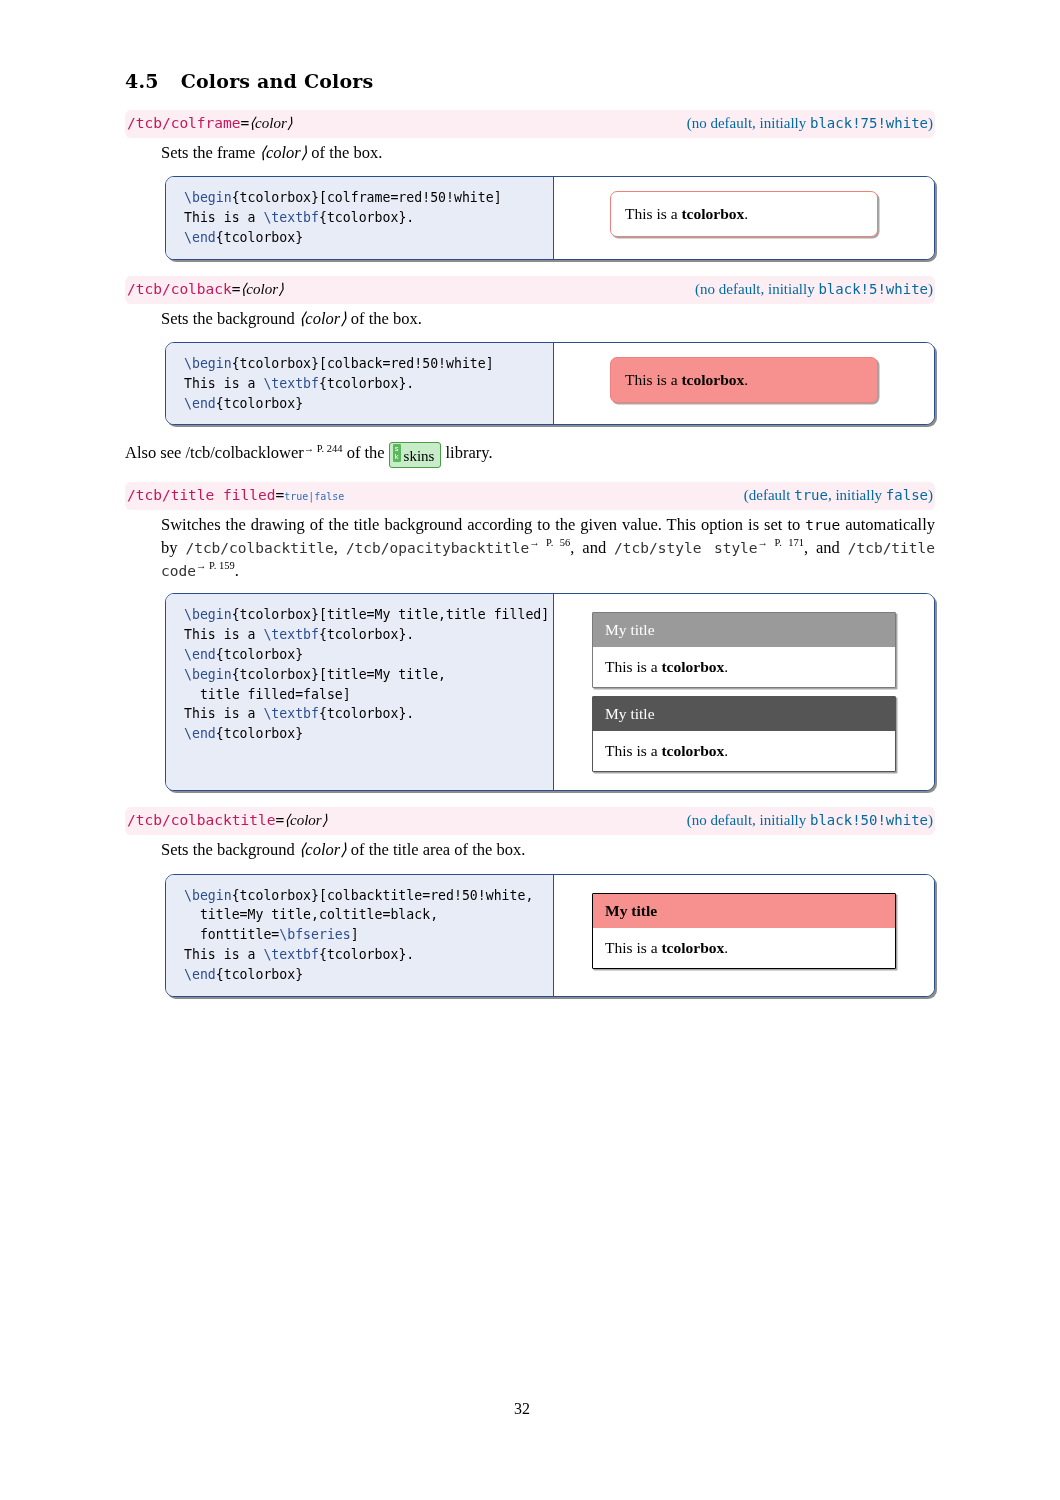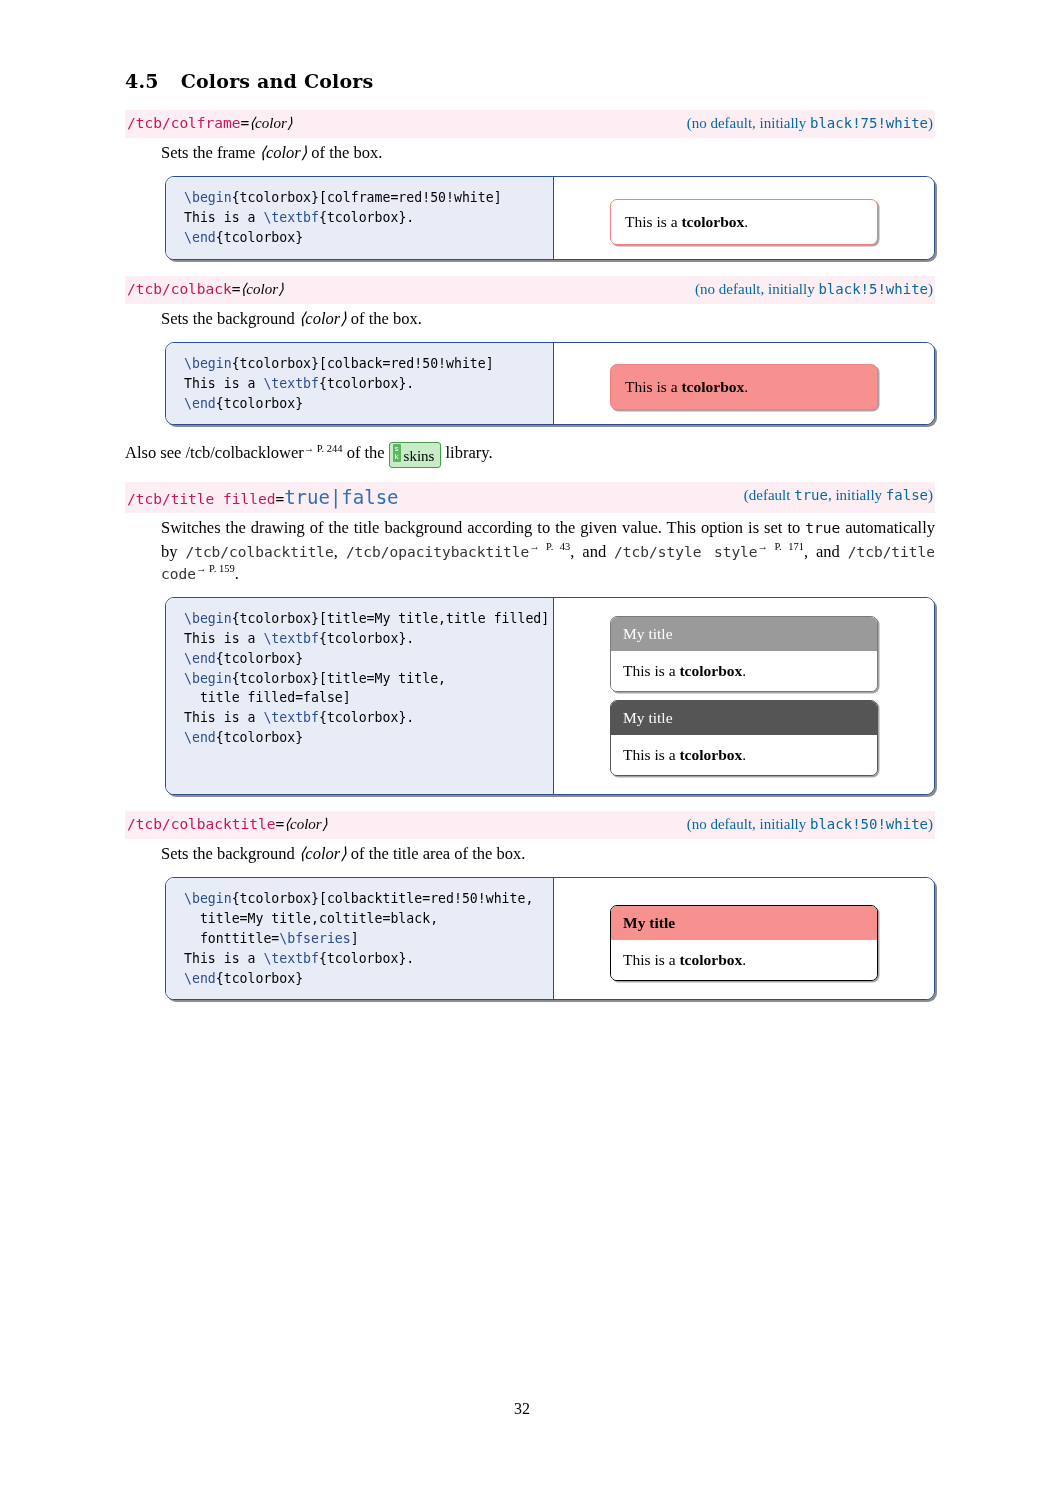--- a/index.html
+++ b/index.html
@@ -38,40 +38,41 @@
 
   
   .keyline {
     position: relative;
     background: #fdeef3;
     padding: 4px 2px 4px 2px;
     margin: 0 0 4px 0;
     font-size: 15px;
     line-height: 1.25;
     min-height: 20px;
+    border-radius: 6px;
   }
   .keyline .keyname {
     font-family: "DejaVu Sans Mono", monospace;
     font-size: 14.5px;
     color: #c2185b;
   }
   .keyline .arg {
     font-family: "Liberation Serif", serif;
     font-style: italic;
     font-size: 15px;
     color: #000;
   }
   .keyline .eq {
     font-family: "DejaVu Sans Mono", monospace;
     font-size: 14.5px;
     color: #000;
   }
   .keyline .optvalue {
     font-family: "DejaVu Sans Mono", monospace;
-    font-size: 19px;
+    font-size: 10px;
     color: #2f6fb5;
   }
   .keyline .defaults {
     position: absolute;
     right: 2px;
     top: 4px;
     font-family: "Liberation Serif", serif;
     font-size: 15px;
     color: #0369a1;
     white-space: nowrap;
@@ -121,21 +122,21 @@
     box-sizing: border-box;
     border-right: 1.4px solid #2a4d8f;
   }
   .example .resultpane {
     flex: 1;
     background: #ffffff;
     padding: 14px 16px;
     box-sizing: border-box;
     display: flex;
     flex-direction: column;
-    justify-content: flex-end;
+    justify-content: flex-start;
     align-items: center;
   }
   .code {
     font-family: "DejaVu Sans Mono", monospace;
     font-size: 13.2px;
     line-height: 1.5;
     white-space: pre;
     color: #000;
   }
   .code .cs { color: #2a4d8f; }
@@ -150,23 +151,23 @@
     padding: 13px 14px;
     font-size: 15.5px;
     box-shadow: 1.5px 1.5px 0 rgba(0,0,0,0.35);
     text-align: left;
   }
   .tcb.redframe { border-color: #f08080; }
   .tcb.redback { border-color: #f08080; background: #f7918f; }
   .tcb b { font-weight: bold; }
 
   .tcb-titled {
-    width: 268px;
+    width: 304px;
     box-sizing: border-box;
-    border-radius: 7px;
+    border-radius: 1px;
     border: 1.6px solid #7a7a7a;
     overflow: hidden;
     box-shadow: 1.5px 1.5px 0 rgba(0,0,0,0.35);
     margin: 4px 0;
     background: #fff;
   }
   .tcb-titled .ttl {
     padding: 8px 12px;
     font-size: 15.5px;
     color: #ffffff;
@@ -273,21 +274,21 @@
     <div class="libref">
       <span>Also see </span><span class="pathref">/tcb/colbacklower</span><span class="pref">→ P. 244</span><span> of the </span><span class="libbadge"><span class="mark"><span>s</span><span>k</span></span><span>skins</span></span><span> library.</span>
     </div>
 
     <div class="keyline">
       <span class="keyname">/tcb/title filled</span><span class="eq">=</span><span class="optvalue">true|false</span>
       <span class="defaults"><span>(default </span><span class="mono">true</span><span>, initially </span><span class="mono">false</span><span>)</span></span>
     </div>
     <div class="desc">
       <span>Switches the drawing of the title background according to the given value.  This option</span>
-      <span>is set to </span><span class="mono">true</span><span> automatically by </span><span class="pathref">/tcb/colbacktitle</span><span>, </span><span class="pathref">/tcb/opacitybacktitle</span><span class="pref">→ P. 43</span><span>, and</span>
+      <span>is set to </span><span class="mono">true</span><span> automatically by </span><span class="pathref">/tcb/colbacktitle</span><span>, </span><span class="pathref">/tcb/opacitybacktitle</span><span class="pref">→ P. 56</span><span>, and</span>
       <span class="pathref">/tcb/style style</span><span class="pref">→ P. 171</span><span>, and </span><span class="pathref">/tcb/title code</span><span class="pref">→ P. 159</span><span>.</span>
     </div>
 
     <div class="example">
       <div class="codepane">
         <div class="code"><span class="cs">\begin</span>{tcolorbox}[title=My title,title filled]
 This is a <span class="cs">\textbf</span>{tcolorbox}.
 <span class="cs">\end</span>{tcolorbox}
 <span class="cs">\begin</span>{tcolorbox}[title=My title,
   title filled=false]

